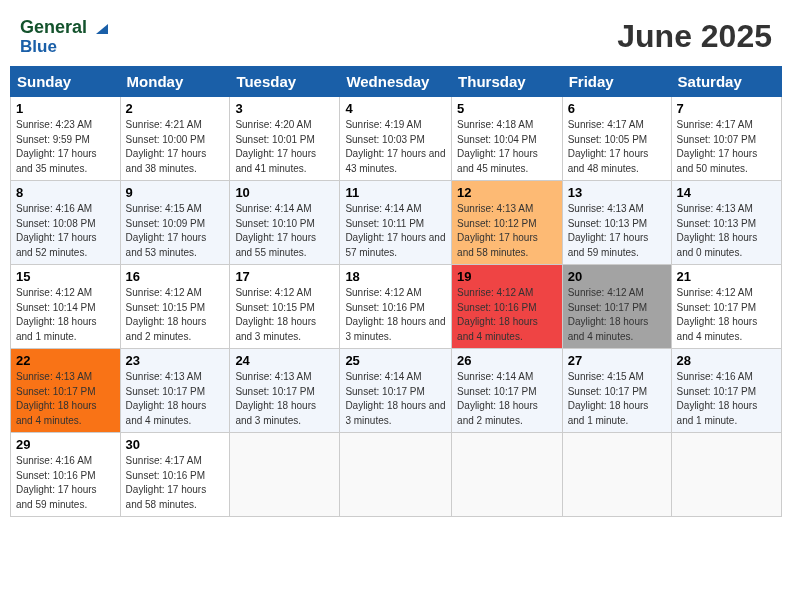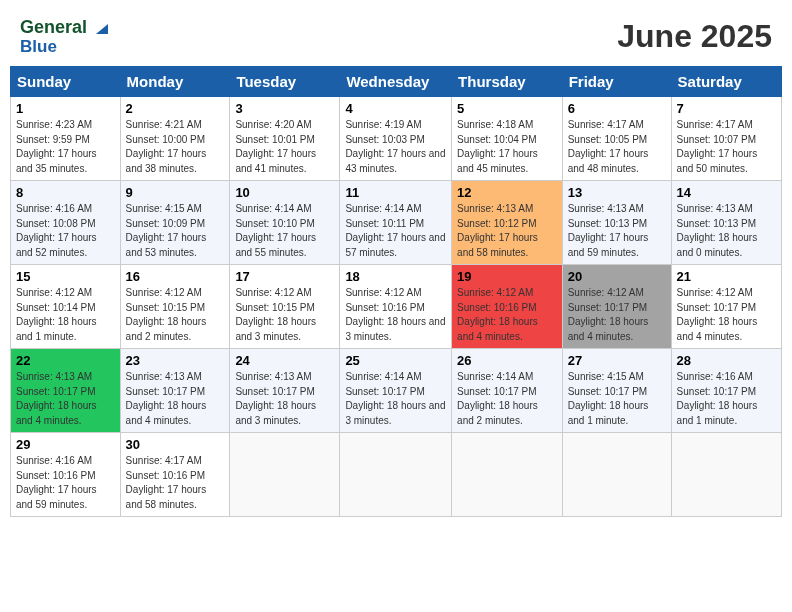--- a/index.html
+++ b/index.html
@@ -204,21 +204,21 @@
         <td style="background: #a3a3a3;">
           <span class="day-num">20</span>
           <div class="day-info">Sunrise: 4:12 AM<br>Sunset: 10:17 PM<br>Daylight: 18 hours and 4 minutes.</div>
         </td>
         <td style="background: rgb(255, 255, 255);">
           <span class="day-num">21</span>
           <div class="day-info">Sunrise: 4:12 AM<br>Sunset: 10:17 PM<br>Daylight: 18 hours and 4 minutes.</div>
         </td>
       </tr>
       <tr>
-        <td style="background: #22c55e;">
+        <td style="background: #f97316;">
           <span class="day-num">22</span>
           <div class="day-info">Sunrise: 4:13 AM<br>Sunset: 10:17 PM<br>Daylight: 18 hours and 4 minutes.</div>
         </td>
         <td style="background: rgb(242, 246, 252);">
           <span class="day-num">23</span>
           <div class="day-info">Sunrise: 4:13 AM<br>Sunset: 10:17 PM<br>Daylight: 18 hours and 4 minutes.</div>
         </td>
         <td style="background: rgb(242, 246, 252);">
           <span class="day-num">24</span>
           <div class="day-info">Sunrise: 4:13 AM<br>Sunset: 10:17 PM<br>Daylight: 18 hours and 3 minutes.</div>

